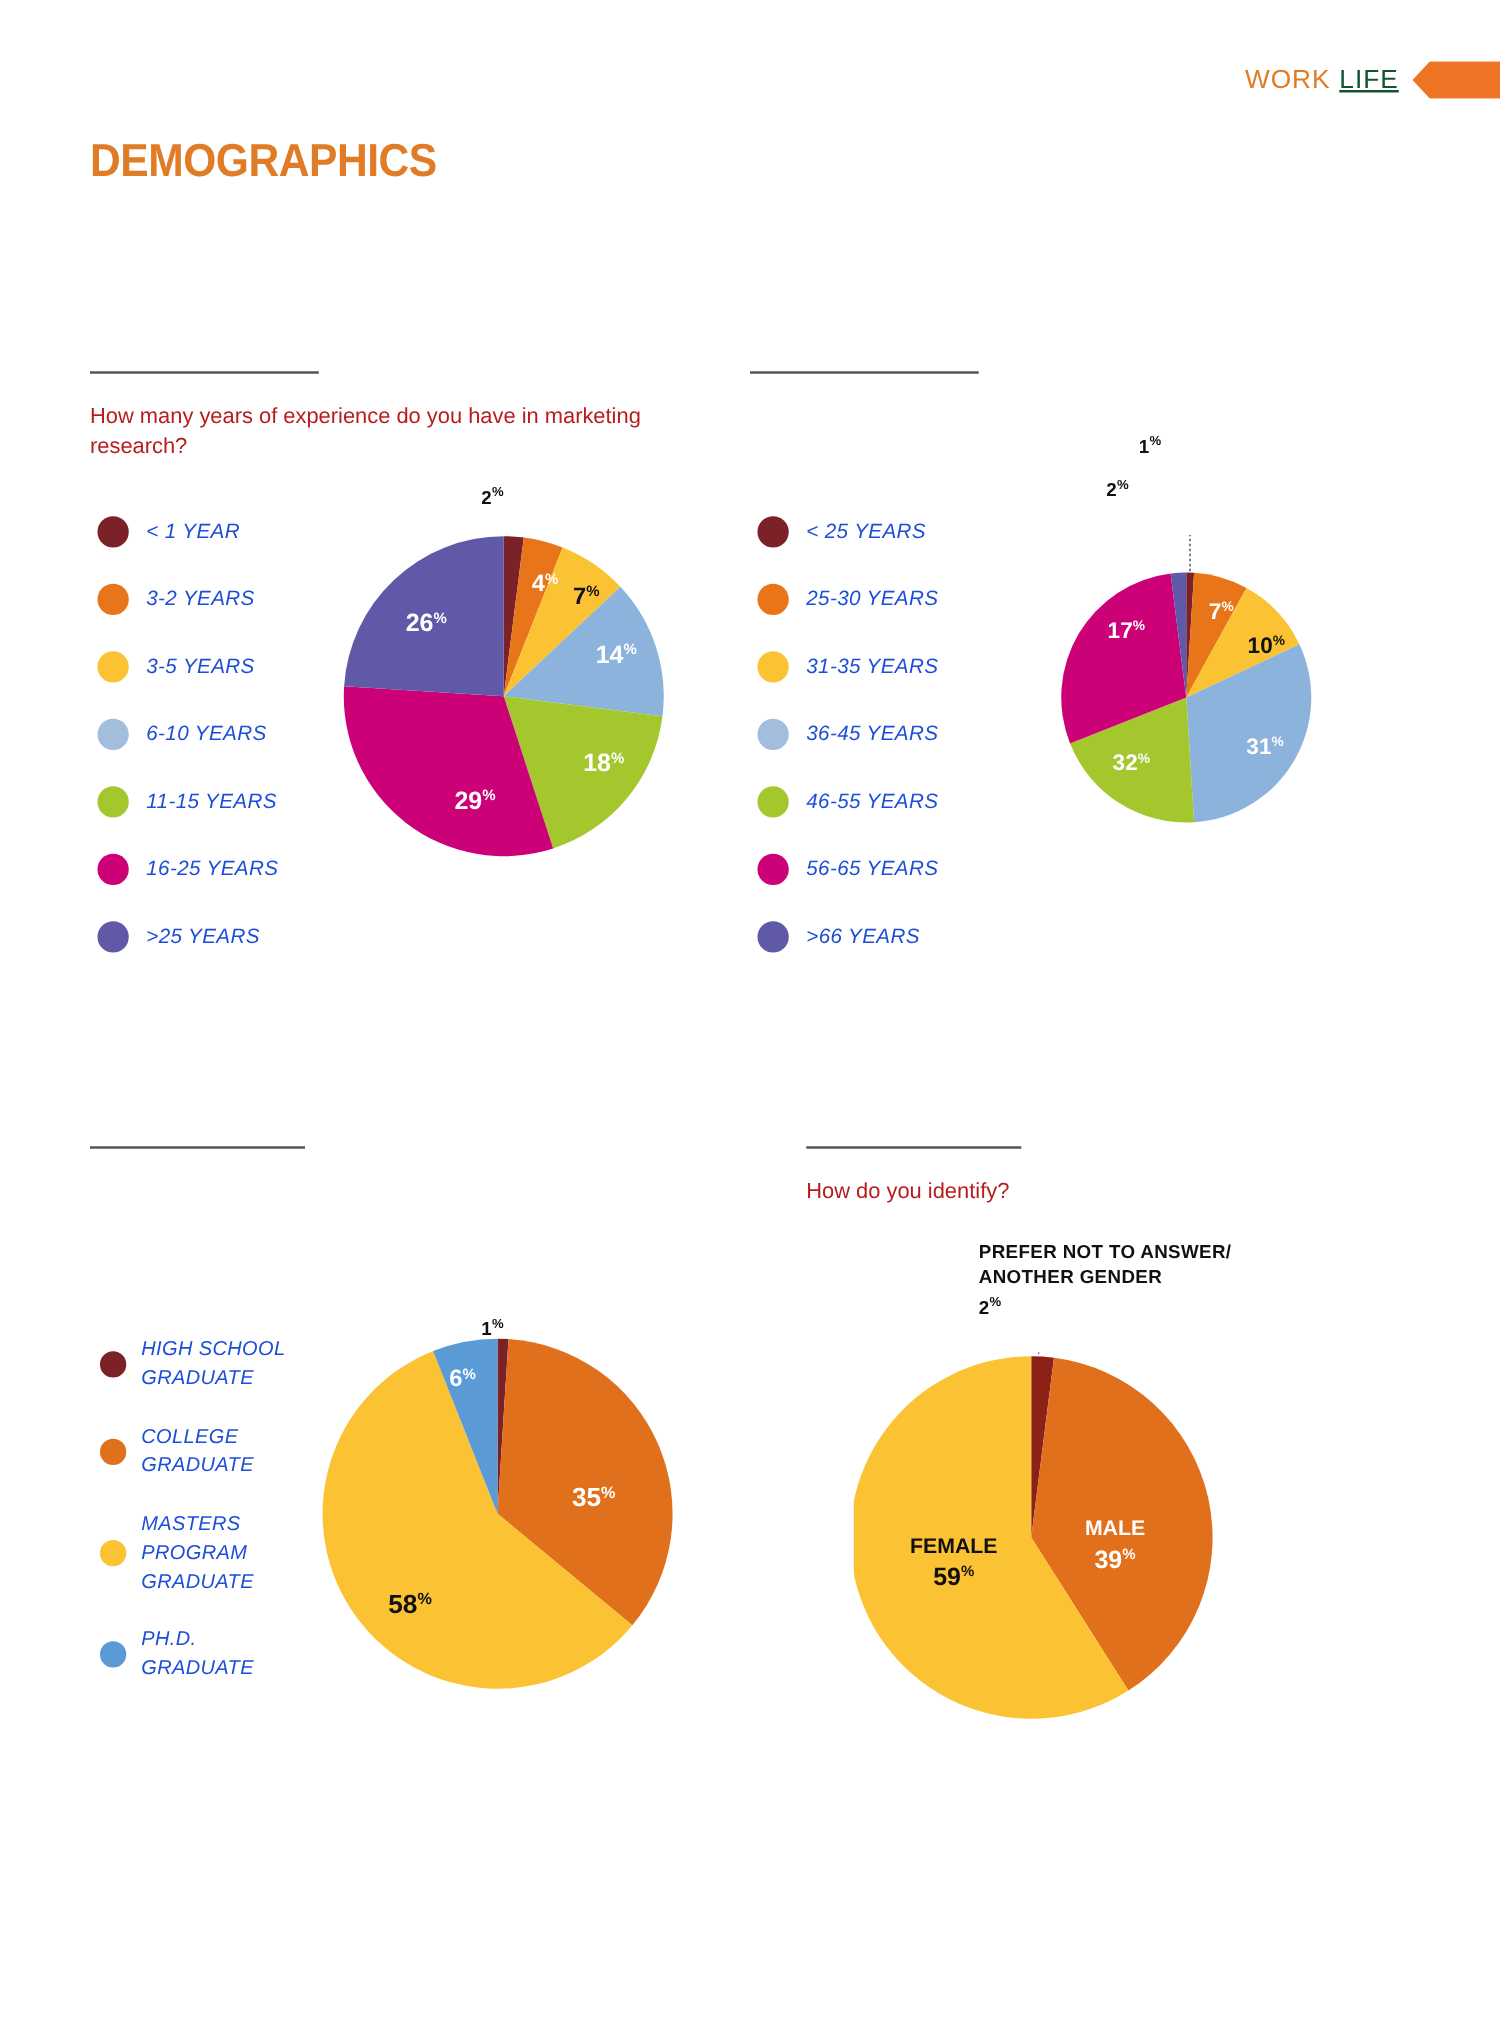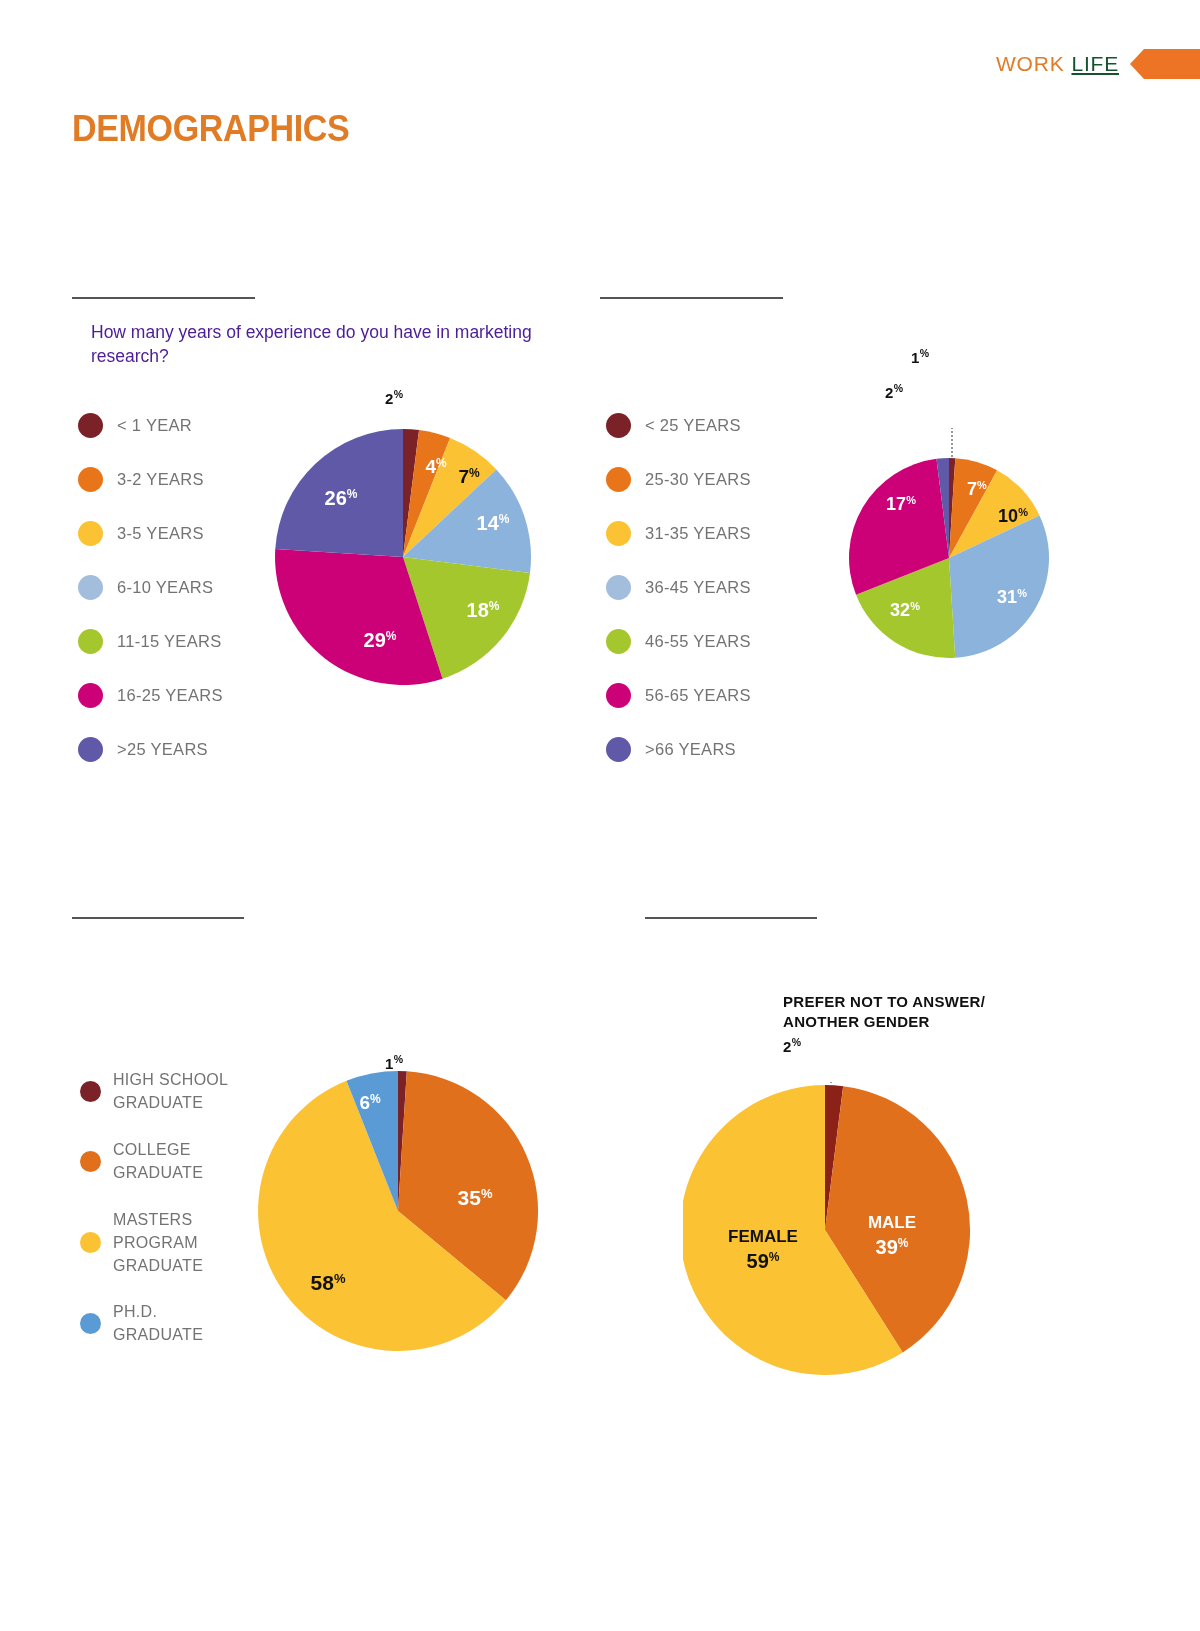--- a/index.html
+++ b/index.html
@@ -70,42 +70,42 @@
   
   .chart-block { position: absolute; }
   .rule {
     height: 2px;
     background: #555555;
     margin-bottom: 21px;
   }
   .q-title {
     font-size: 17.5px;
     line-height: 24px;
-    color: #4c1d95;
+    color: #b91c1c;
     font-weight: 400;
-    margin-left: 19px;
   }
 
   
   .legend { position: absolute; }
   .legend-item {
     display: flex;
     align-items: center;
     height: 54px;
   }
   .dot {
     border-radius: 50%;
     flex: 0 0 auto;
   }
   .legend-label {
     font-size: 16.5px;
     letter-spacing: 0.3px;
-    color: #737373;
+    color: #1d4ed8;
     line-height: 22px;
     white-space: pre-line;
+    font-style: italic;
   }
 
   
   .legA .dot { width: 25px; height: 25px; margin-right: 14px; }
   .legA .legend-item { height: 54px; }
 
   
   .legB .legend-item { height: 70px; }
   .legB .dot { width: 21px; height: 21px; margin-right: 12px; }
   .legB .legend-label { font-size: 16px; line-height: 23px; }
@@ -358,20 +358,21 @@
         <text class="pl" x="77" y="-6" font-size="21" fill="#ffffff" text-anchor="middle">35<tspan font-size="13" dy="-7">%</tspan></text>
         <text class="pl" x="-70" y="79" font-size="21" fill="#111111" text-anchor="middle">58<tspan font-size="13" dy="-7">%</tspan></text>
         <text class="pl" x="-28" y="-102" font-size="19" fill="#ffffff" text-anchor="middle">6<tspan font-size="12" dy="-6">%</tspan></text>
       </g>
     </svg>
   </div>
   <div class="callout" style="left:385px; top:1050px;">1<sup>%</sup></div>
 
   <div class="chart-block" style="left:645px; top:917px; width:470px;">
     <div class="rule" style="width:172px;"></div>
+    <div class="q-title">How do you identify?</div>
   </div>
 
   <div class="callout" style="left:783px; top:992px; line-height:20px;">
     <div>PREFER NOT TO ANSWER/</div>
     <div>ANOTHER GENDER</div>
     <div><span>2</span><sup>%</sup></div>
   </div>
 
   <div class="pie-wrap" style="left:683px; top:1082px;">
     <svg width="340" height="320" viewBox="0 0 340 320">

